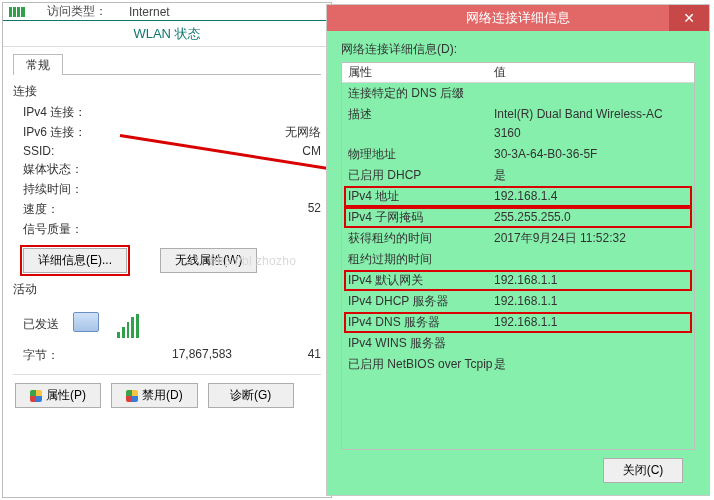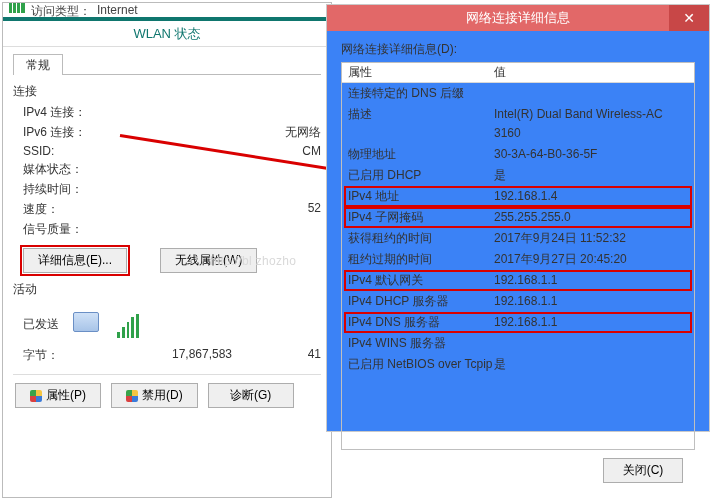--- a/index.html
+++ b/index.html
@@ -17,25 +17,25 @@
   
   .wlan-window {
     position: absolute;
     left: 2px; top: 2px;
     width: 330px; height: 496px;
     background: #fff;
     border: 1px solid #bbb;
   }
   .wlan-top {
     height: 18px;
-    border-bottom: 4px solid #0f766e;
+    border-bottom: 1px solid #0f766e;
     display: flex;
-    align-items: flex-start;
+    align-items: center;
     padding: 0 6px;
-    gap: 6px;
+    gap: 22px;
   }
   .wlan-top .label { color: #444; }
   .wifi-icon {
     width: 16px; height: 10px;
     display: inline-block;
     background: linear-gradient(to right,
       #2fa14a 0 20%, transparent 20% 25%,
       #2fa14a 25% 45%, transparent 45% 50%,
       #2fa14a 50% 70%, transparent 70% 75%,
       #2fa14a 75% 100%);
@@ -132,22 +132,22 @@
     color: #d9d9d9;
     letter-spacing: 0.3px;
     z-index: 1;
     font-family: Arial, sans-serif;
   }
 
   
   .det-window {
     position: absolute;
     left: 326px; top: 4px;
-    width: 384px; height: 428px;
-    background: #3b82f6;
+    width: 384px; height: 492px;
+    background: #86efac;
     border: 1px solid #c9c9c9;
     z-index: 10;
   }
   .det-titlebar {
     height: 26px;
     background: #e26868;
     color: #fff;
     display: flex;
     align-items: center;
     position: relative;
@@ -325,21 +325,20 @@
           <div class="det-row boxed">
             <span class="c1">IPv4 子网掩码</span>
             <span class="c2">255.255.255.0</span>
           </div>
           <div class="det-row">
             <span class="c1">获得租约的时间</span>
             <span class="c2">2017年9月24日 11:52:32</span>
           </div>
           <div class="det-row">
             <span class="c1">租约过期的时间</span>
-            <span class="c2">2017年9月27日 20:45:20</span>
           </div>
           <div class="det-row boxed">
             <span class="c1">IPv4 默认网关</span>
             <span class="c2">192.168.1.1</span>
           </div>
           <div class="det-row">
             <span class="c1">IPv4 DHCP 服务器</span>
             <span class="c2">192.168.1.1</span>
           </div>
           <div class="det-row boxed">

